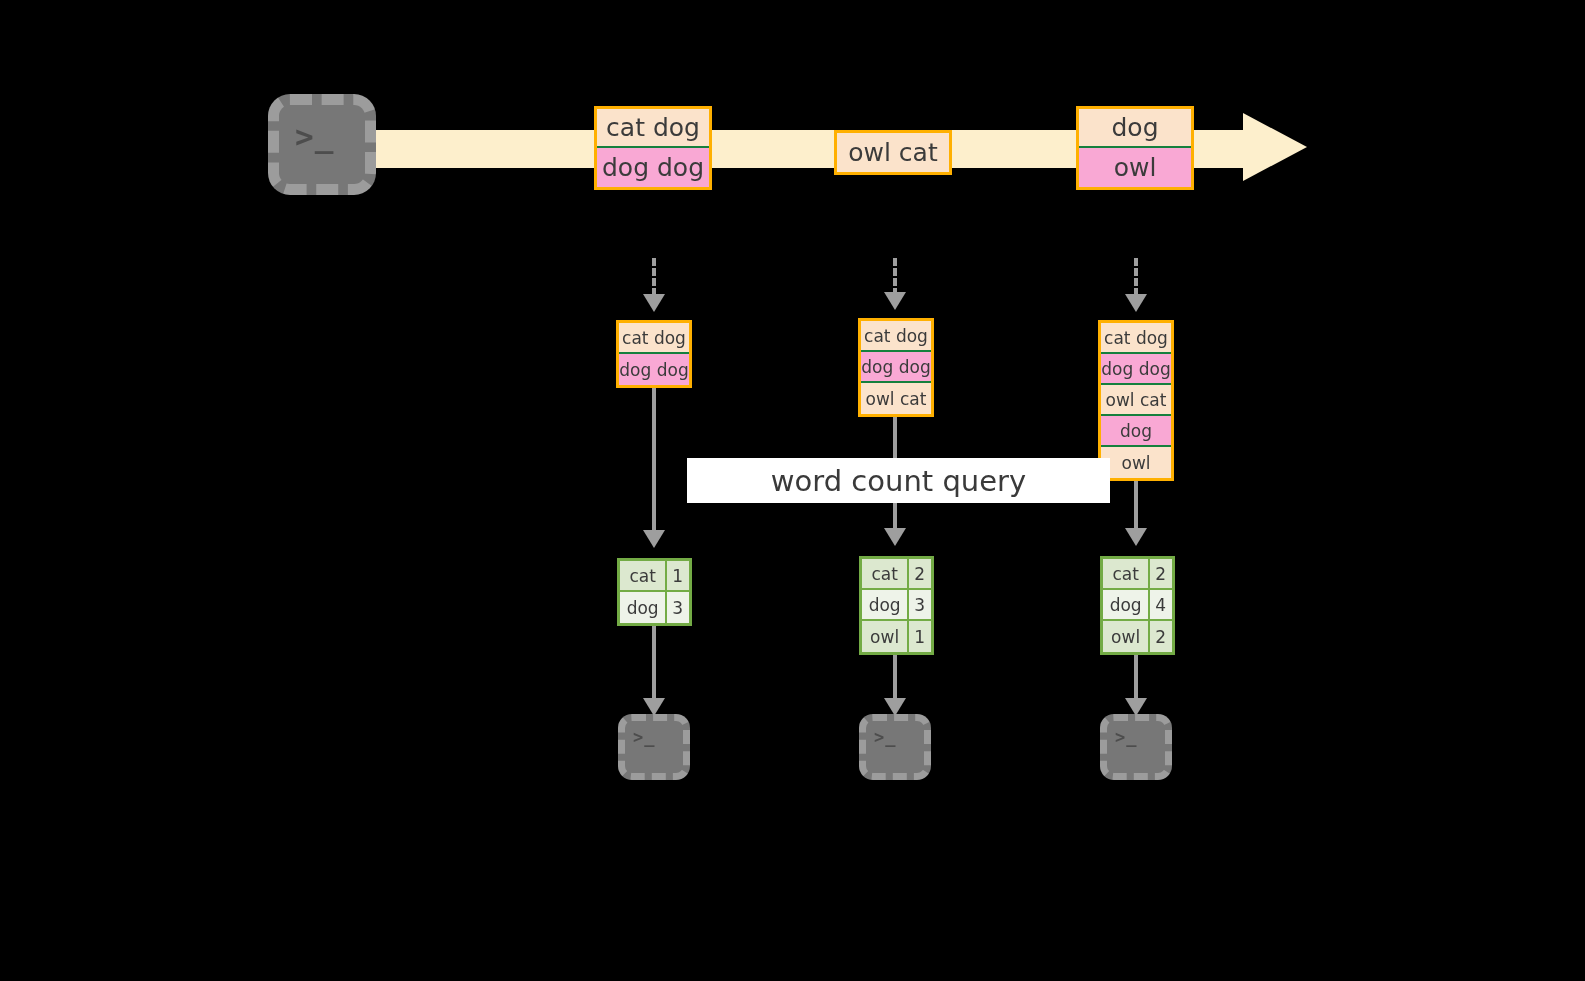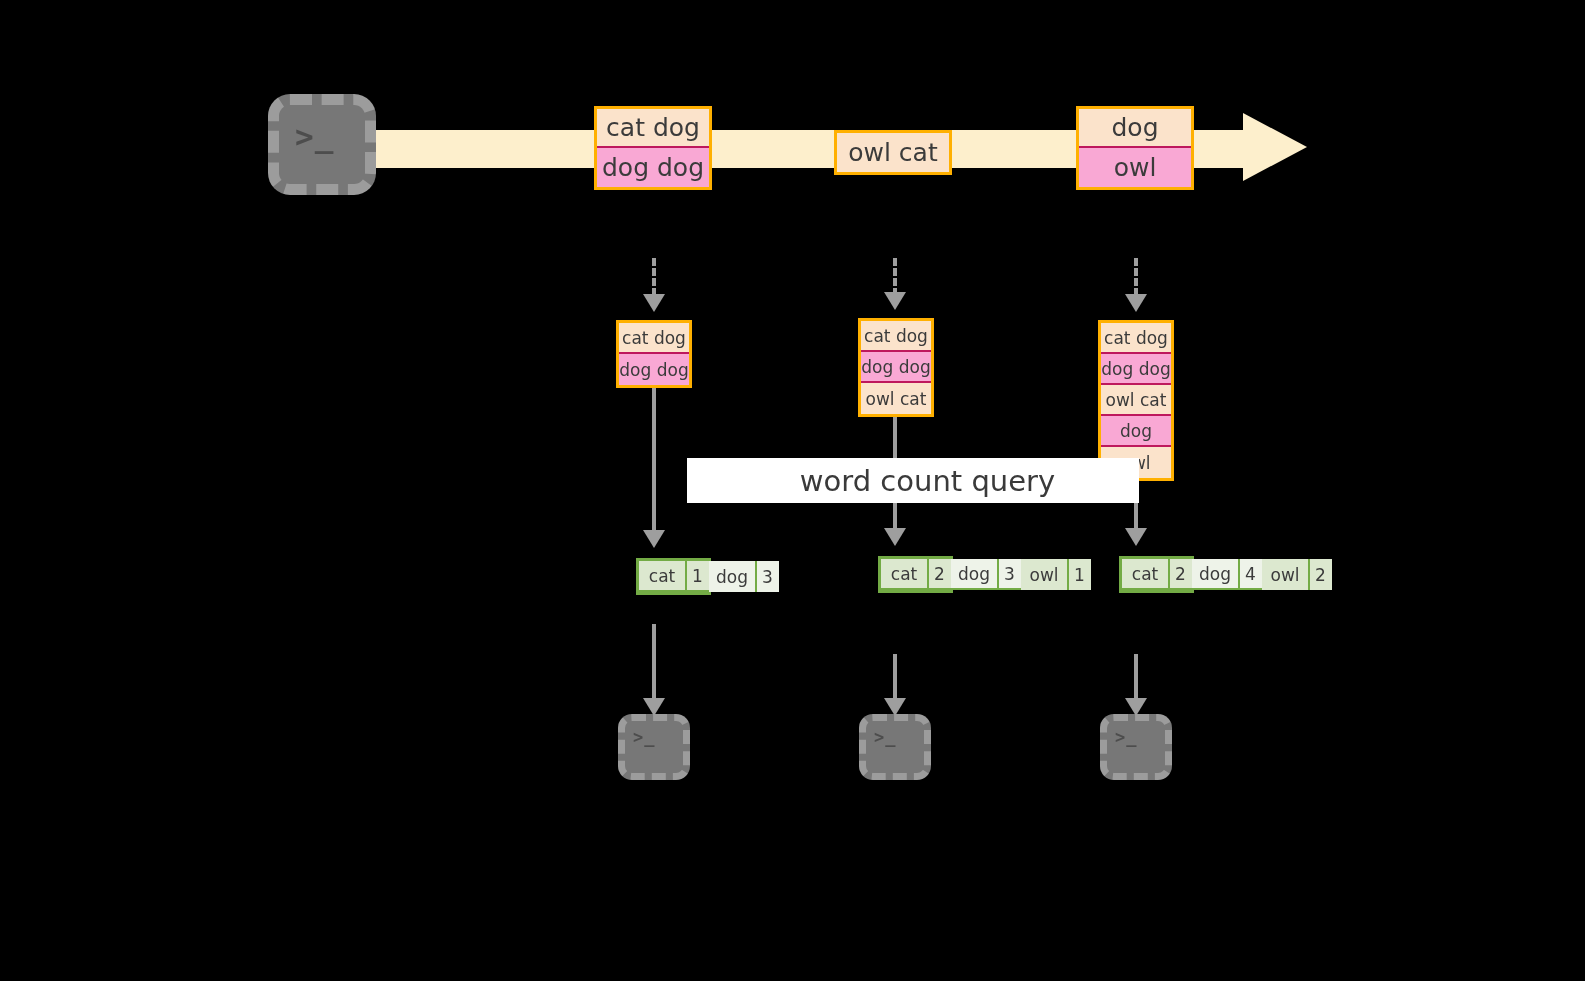--- a/index.html
+++ b/index.html
@@ -92,21 +92,21 @@
     flex-direction: column;
     z-index: 4;
   }
   .orow {
     box-sizing: border-box;
     display: flex;
     align-items: center;
     justify-content: center;
     color: #3b3b3b;
     white-space: nowrap;
-    border-bottom: 2px solid #be185d;
+    border-bottom: 2px solid #15803d;
   }
   .orow:last-child { border-bottom: none; }
   .orow.shade-a { background: #fbe3cb; }
   .orow.shade-b { background: #f9a8d4; }
 
   
   .otable.big .orow { height: 39px; font-size: 25px; }
   .rec-catdog { left: 594px; top: 106px; width: 118px; }
   .rec-owlcat { left: 834px; top: 130px; width: 118px; }
   .rec-dogowl { left: 1076px; top: 106px; width: 118px; }
@@ -117,23 +117,22 @@
   .batch2 { left: 858px; top: 318px; width: 76px; }
   .batch3 { left: 1098px; top: 320px; width: 76px; }
 
   
   .gtable {
     position: absolute;
     box-sizing: border-box;
     border: 3px solid #73ab45;
     background: #73ab45;
     display: flex;
-    flex-direction: row;
+    flex-direction: column;
     z-index: 4;
-    margin-left: 19px;
   }
   .grow {
     box-sizing: border-box;
     display: flex;
     height: 31px;
     border-bottom: 2px solid #73ab45;
   }
   .grow:last-child { border-bottom: none; }
   .gcell {
     box-sizing: border-box;
@@ -190,21 +189,20 @@
     width: 423px;
     height: 45px;
     background: #ffffff;
     display: flex;
     align-items: center;
     justify-content: center;
     font-size: 29px;
     color: #3a3a3a;
     z-index: 6;
     white-space: nowrap;
-    padding-left: 29px;
   }
 </style>
 </head>
 <body>
 
 <div id="canvas">
 
   <div class="stream-band"></div>
   <div class="stream-head"></div>
 

